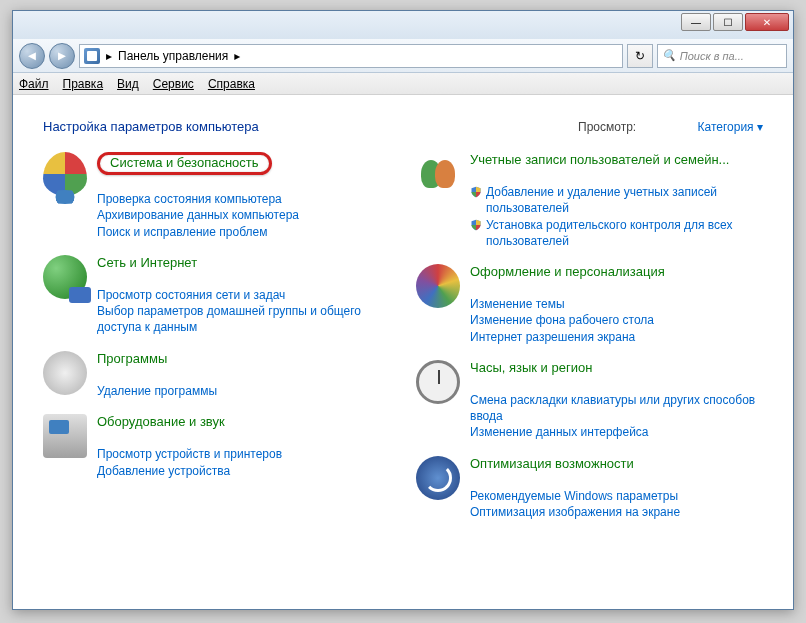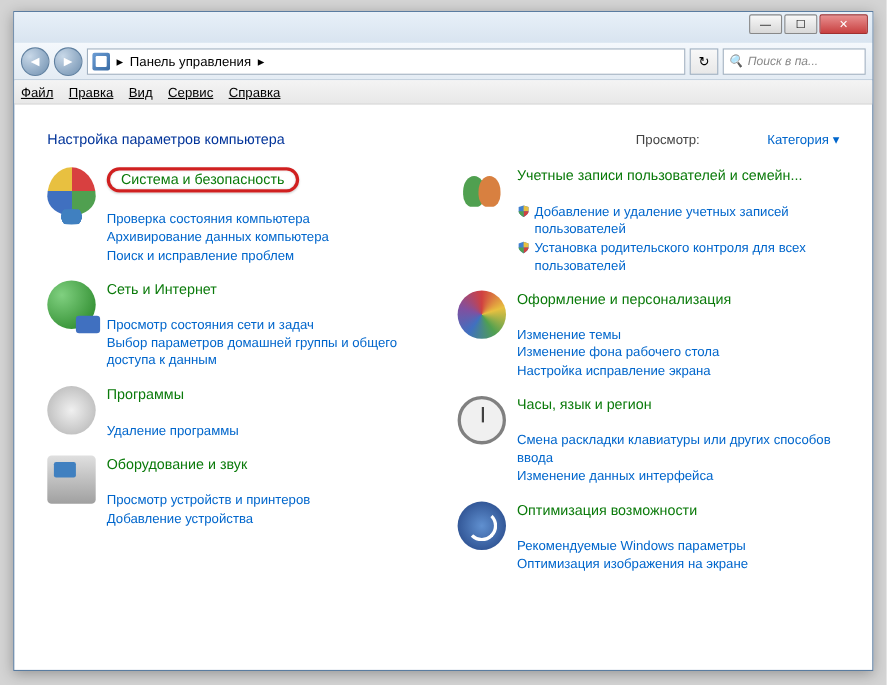--- a/index.html
+++ b/index.html
@@ -165,21 +165,21 @@
               </div>
             </div>
           </div>
           <div class="cat">
             <div class="caticon ic-pers"></div>
             <div class="cattext">
               <div class="cattitle">Оформление и персонализация</div>
               <div class="catlinks">
                 <div>Изменение темы</div>
                 <div>Изменение фона рабочего стола</div>
-                <div>Настройка исправление экрана</div>
+                <div>Интернет разрешения экрана</div>
               </div>
             </div>
           </div>
           <div class="cat">
             <div class="caticon ic-clock"></div>
             <div class="cattext">
               <div class="cattitle">Часы, язык и регион</div>
               <div class="catlinks">
                 <div>Смена раскладки клавиатуры или других способов ввода</div>
                 <div>Изменение данных интерфейса</div>

